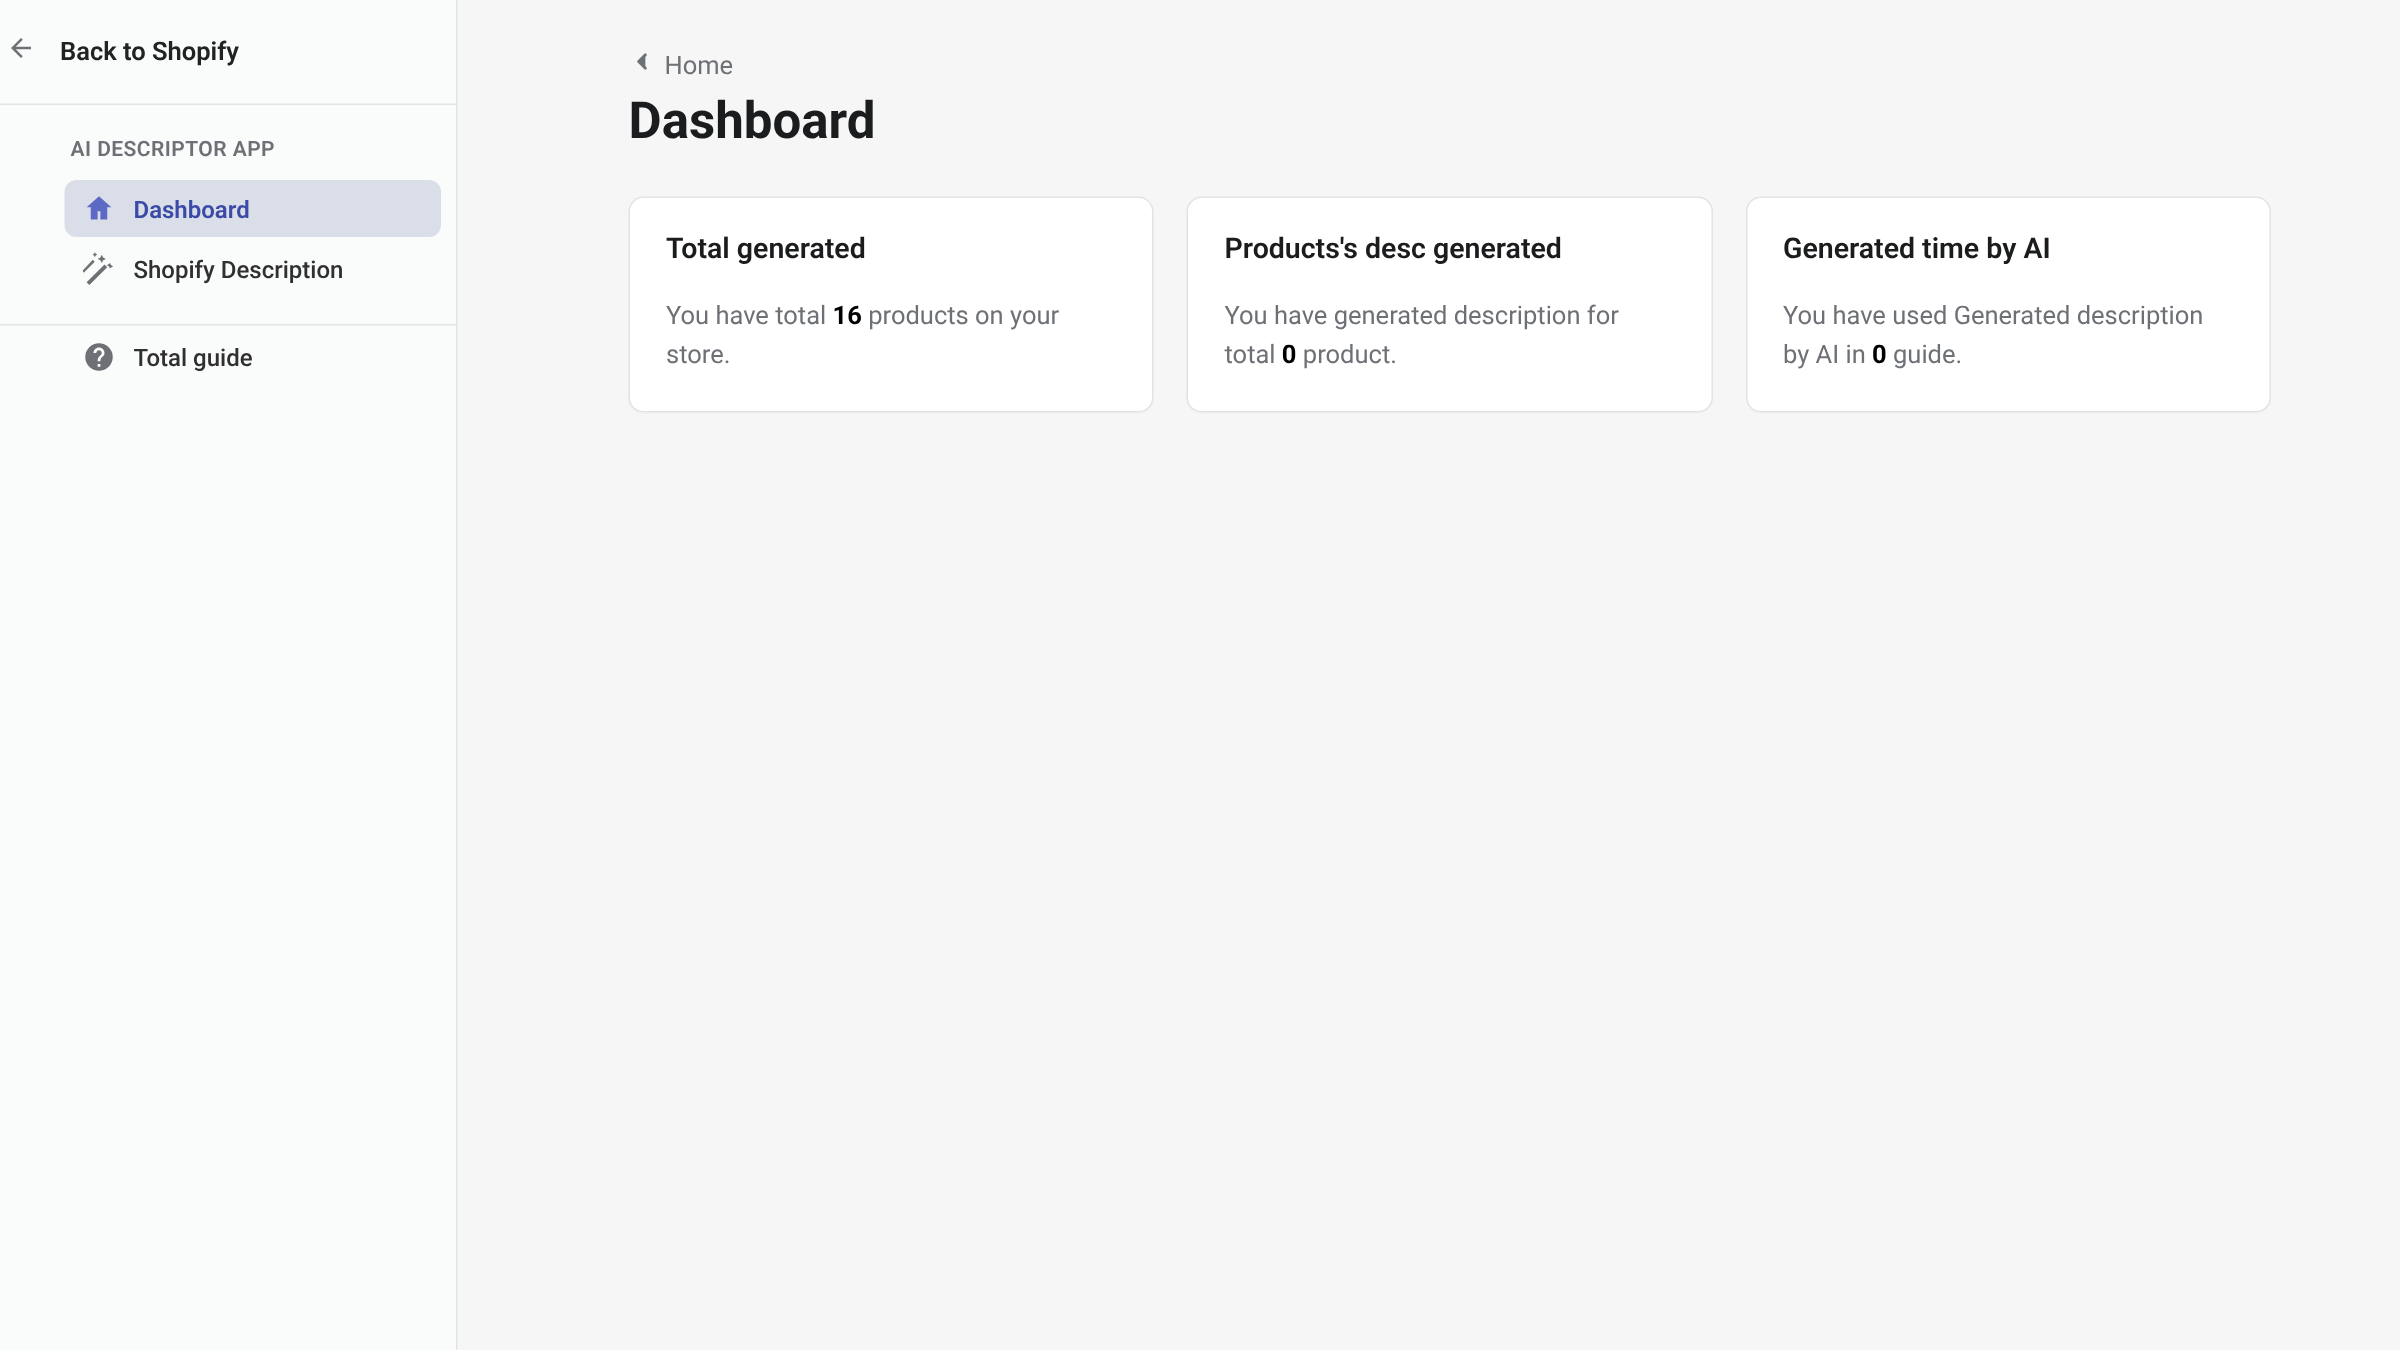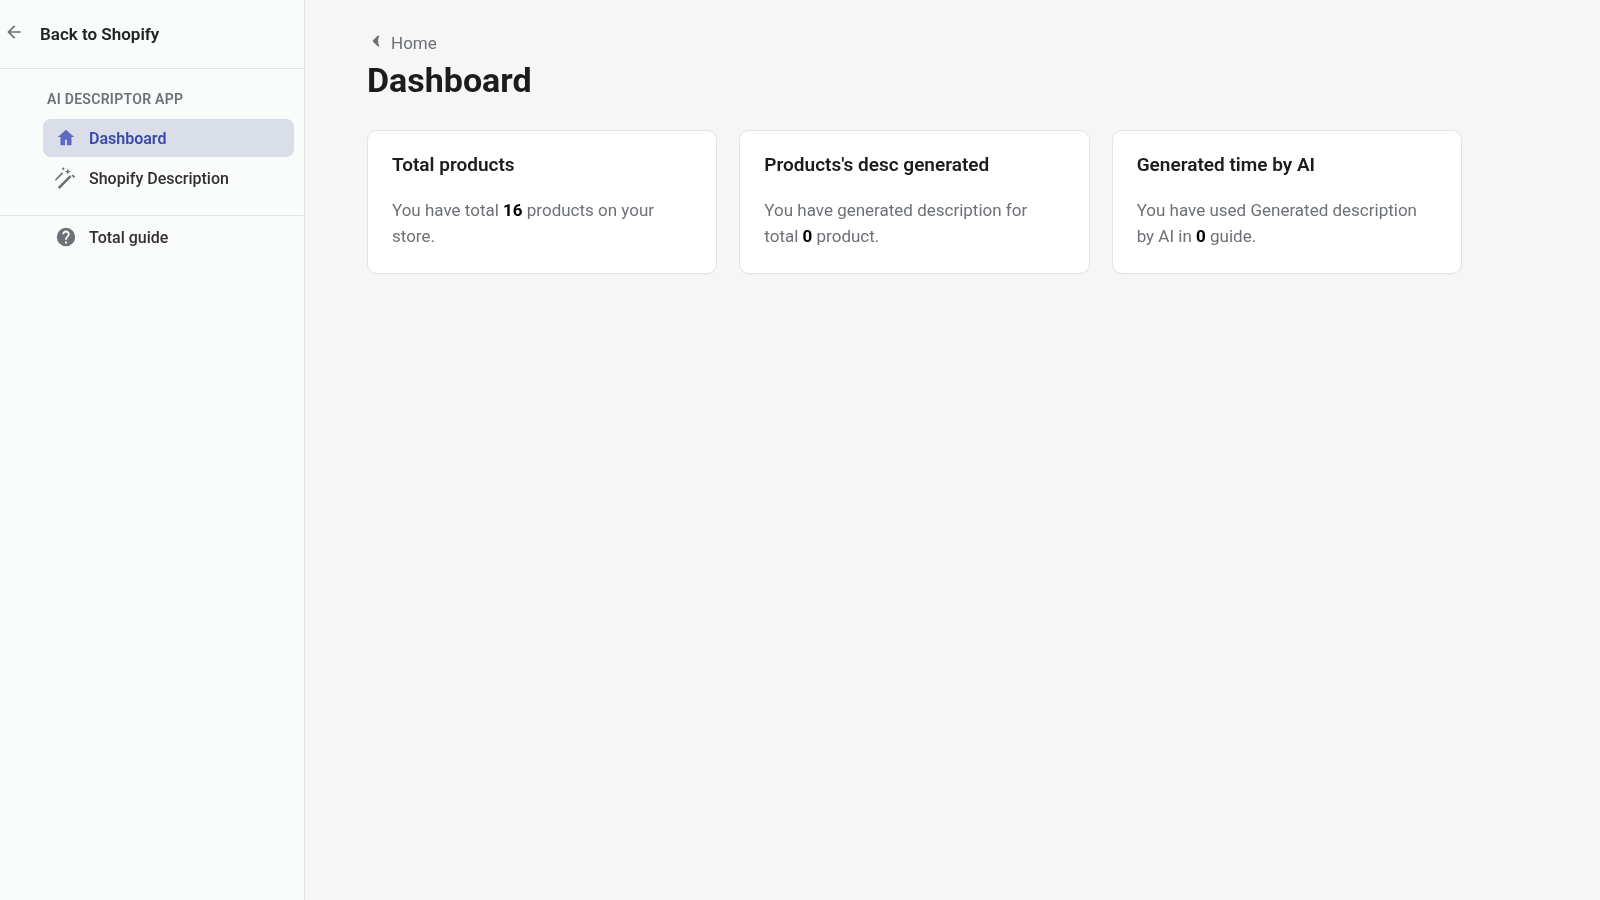--- a/index.html
+++ b/index.html
@@ -109,21 +109,21 @@
     
     .main {
       flex: 1;
       height: 100%;
       overflow: auto;
       padding: 32px 0 0 0;
     }
 
     .content-wrap {
       max-width: 1095px;
-      margin: 0 0 0 62px;
+      margin: 0 0 0 114px;
     }
 
     .breadcrumb {
       display: flex;
       align-items: center;
       gap: 6px;
       cursor: pointer;
       margin-bottom: 6px;
     }
 
@@ -235,21 +235,21 @@
           </svg>
       </span>
       <span>Home</span>
     </div>
 
     <h1 class="page-title">Dashboard</h1>
 
     <div class="cards">
 
       <div class="card">
-        <div class="card-title">Total products</div>
+        <div class="card-title">Total generated</div>
         <div class="card-body">
           <span>You have total </span><strong>16</strong><span> products on your store.</span>
         </div>
       </div>
 
       <div class="card">
         <div class="card-title">Products's desc generated</div>
         <div class="card-body">
           <span>You have generated description for total </span><strong>0</strong><span> product.</span>
         </div>

